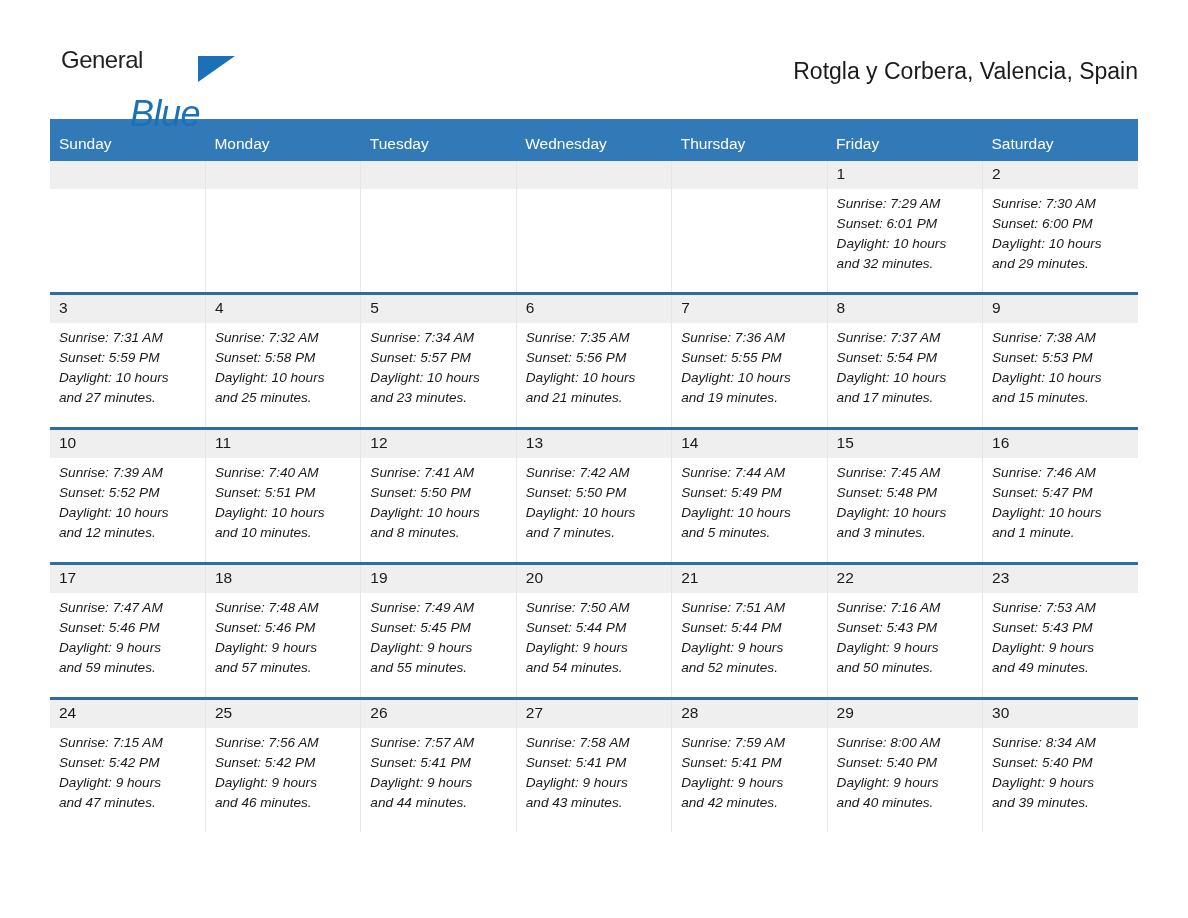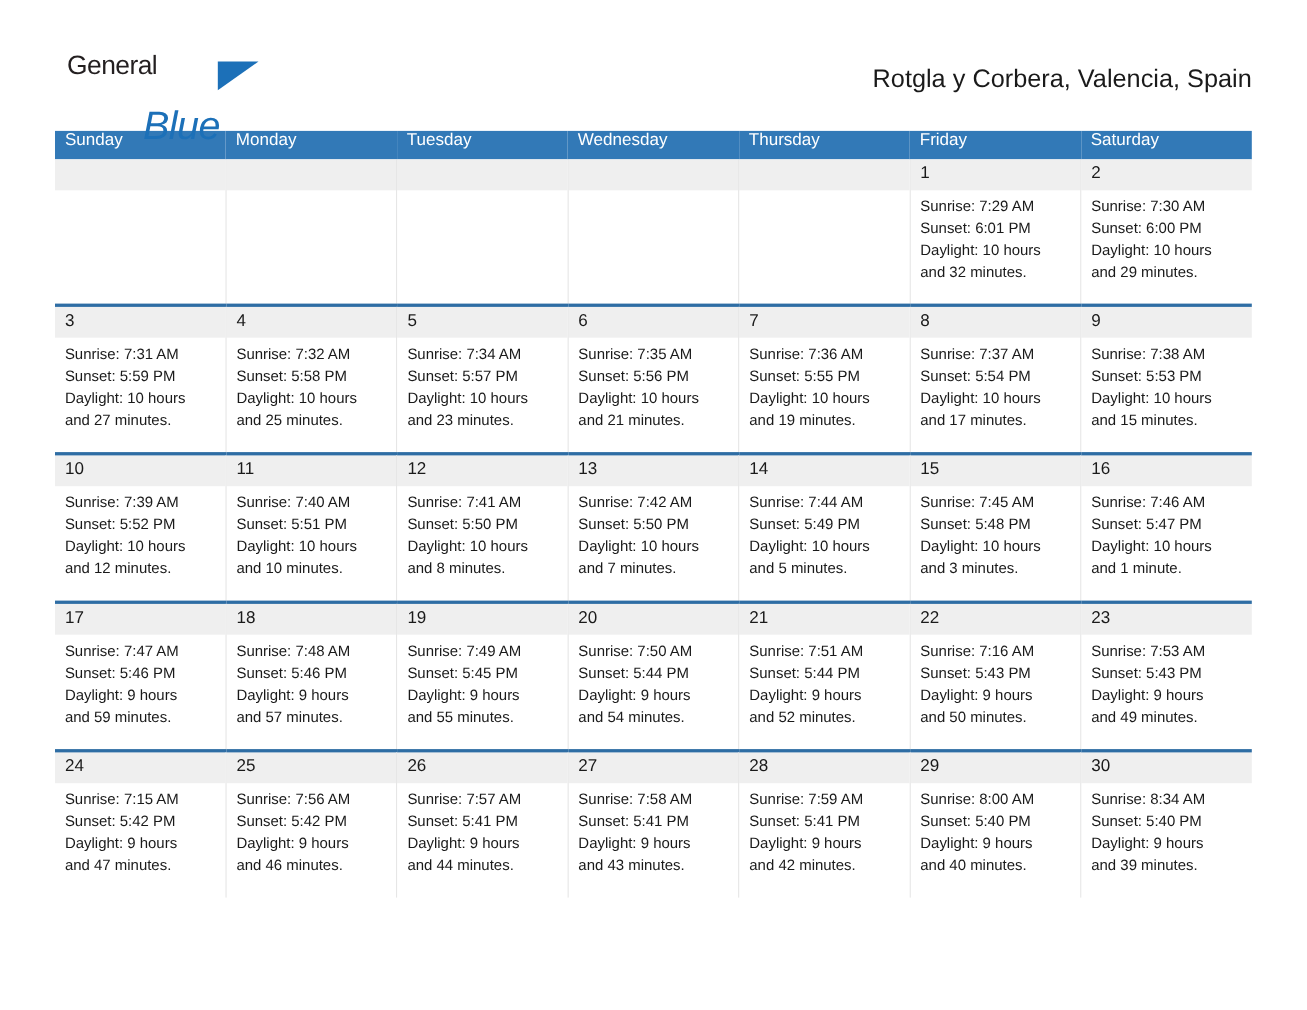--- a/index.html
+++ b/index.html
@@ -91,21 +91,21 @@
     border-collapse: collapse;
     table-layout: fixed;
     margin-top: 11px;
   }
   .calendar th {
     background: #3279b7;
     color: #ffffff;
     font-weight: normal;
     font-size: 15.5px;
     text-align: left;
-    padding: 0 0 8px 9px;
+    padding: 16px 0 8px 9px;
     border: none;
   }
   .week-row > td {
     vertical-align: top;
     padding: 0;
     border-top: 3px solid #2e6da4;
     border-right: 1px solid #e6e6e6;
     background: #ffffff;
     height: 132px;
   }
@@ -124,20 +124,21 @@
     min-height: 19px;
   }
   .daynum.empty {
     color: transparent;
   }
   .cellinfo {
     padding: 5px 8px 0 9px;
     font-size: 13.6px;
     line-height: 20px;
     color: #1a1a1a;
+    font-style: italic;
   }
   .cellinfo div { white-space: nowrap; }
   td.blank .daynum { background: #efefef; }
 </style>
 </head>
 <body>
 
 <div class="page">
 
   <div class="header">

